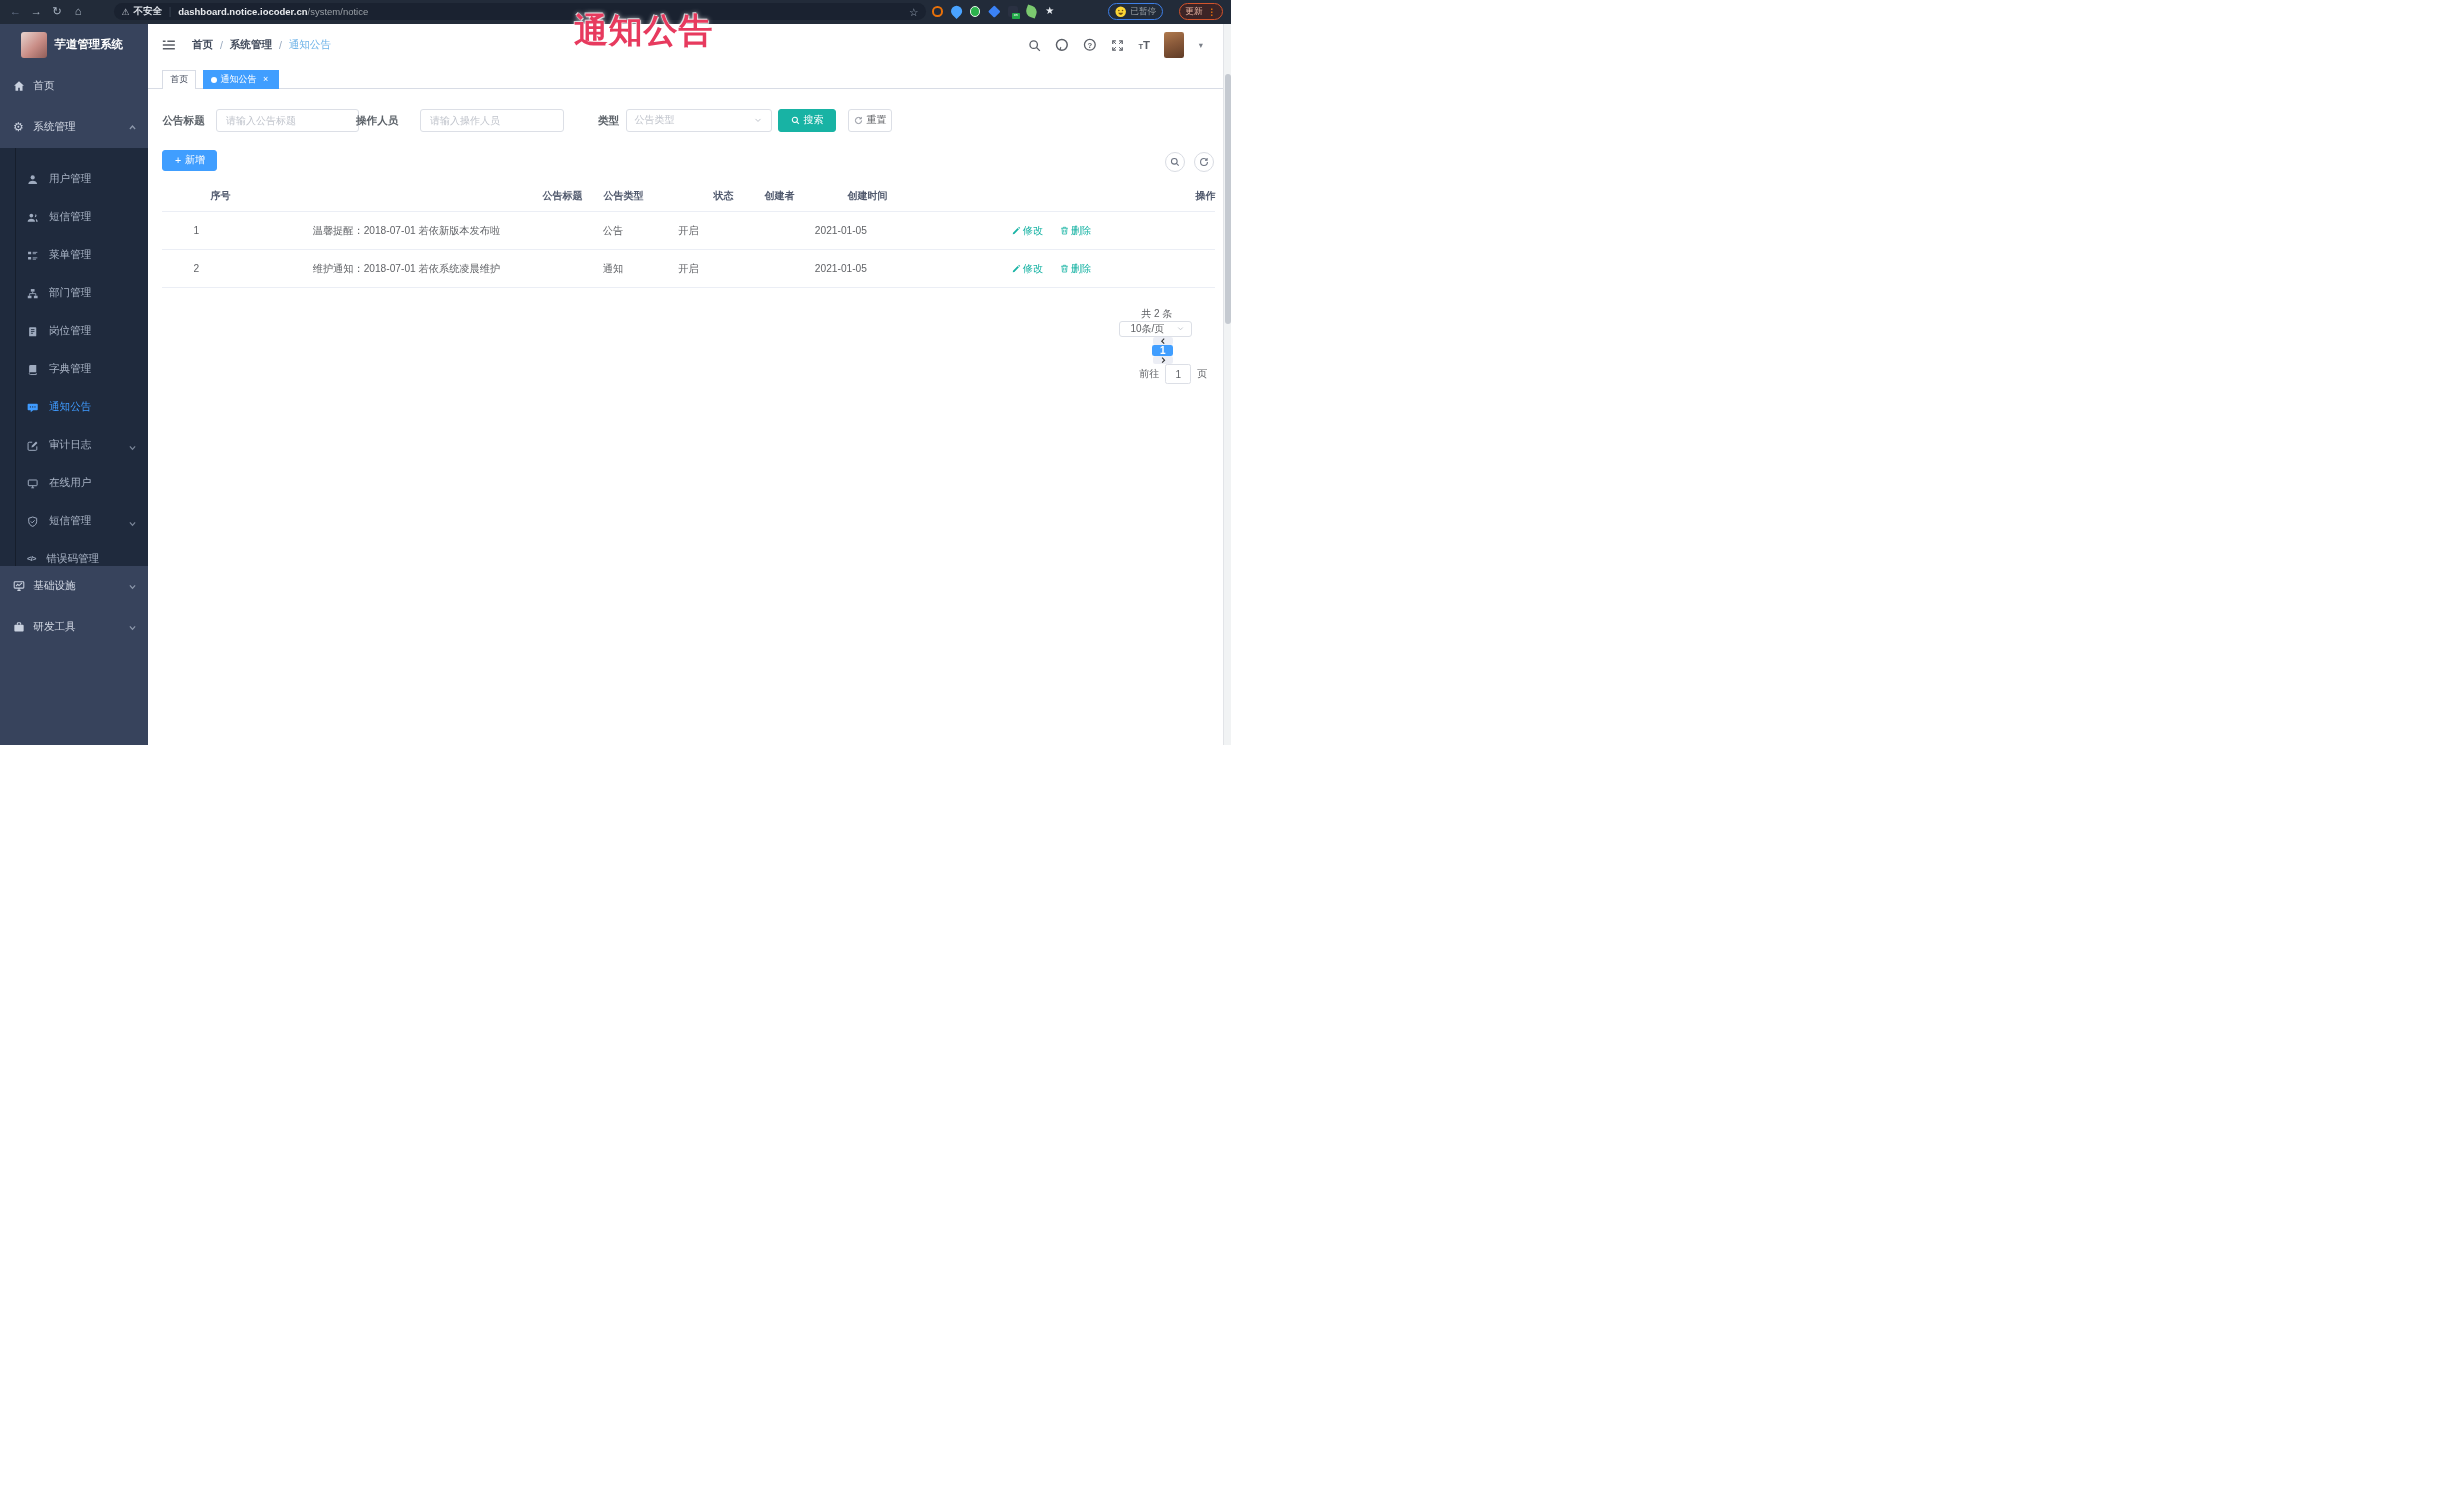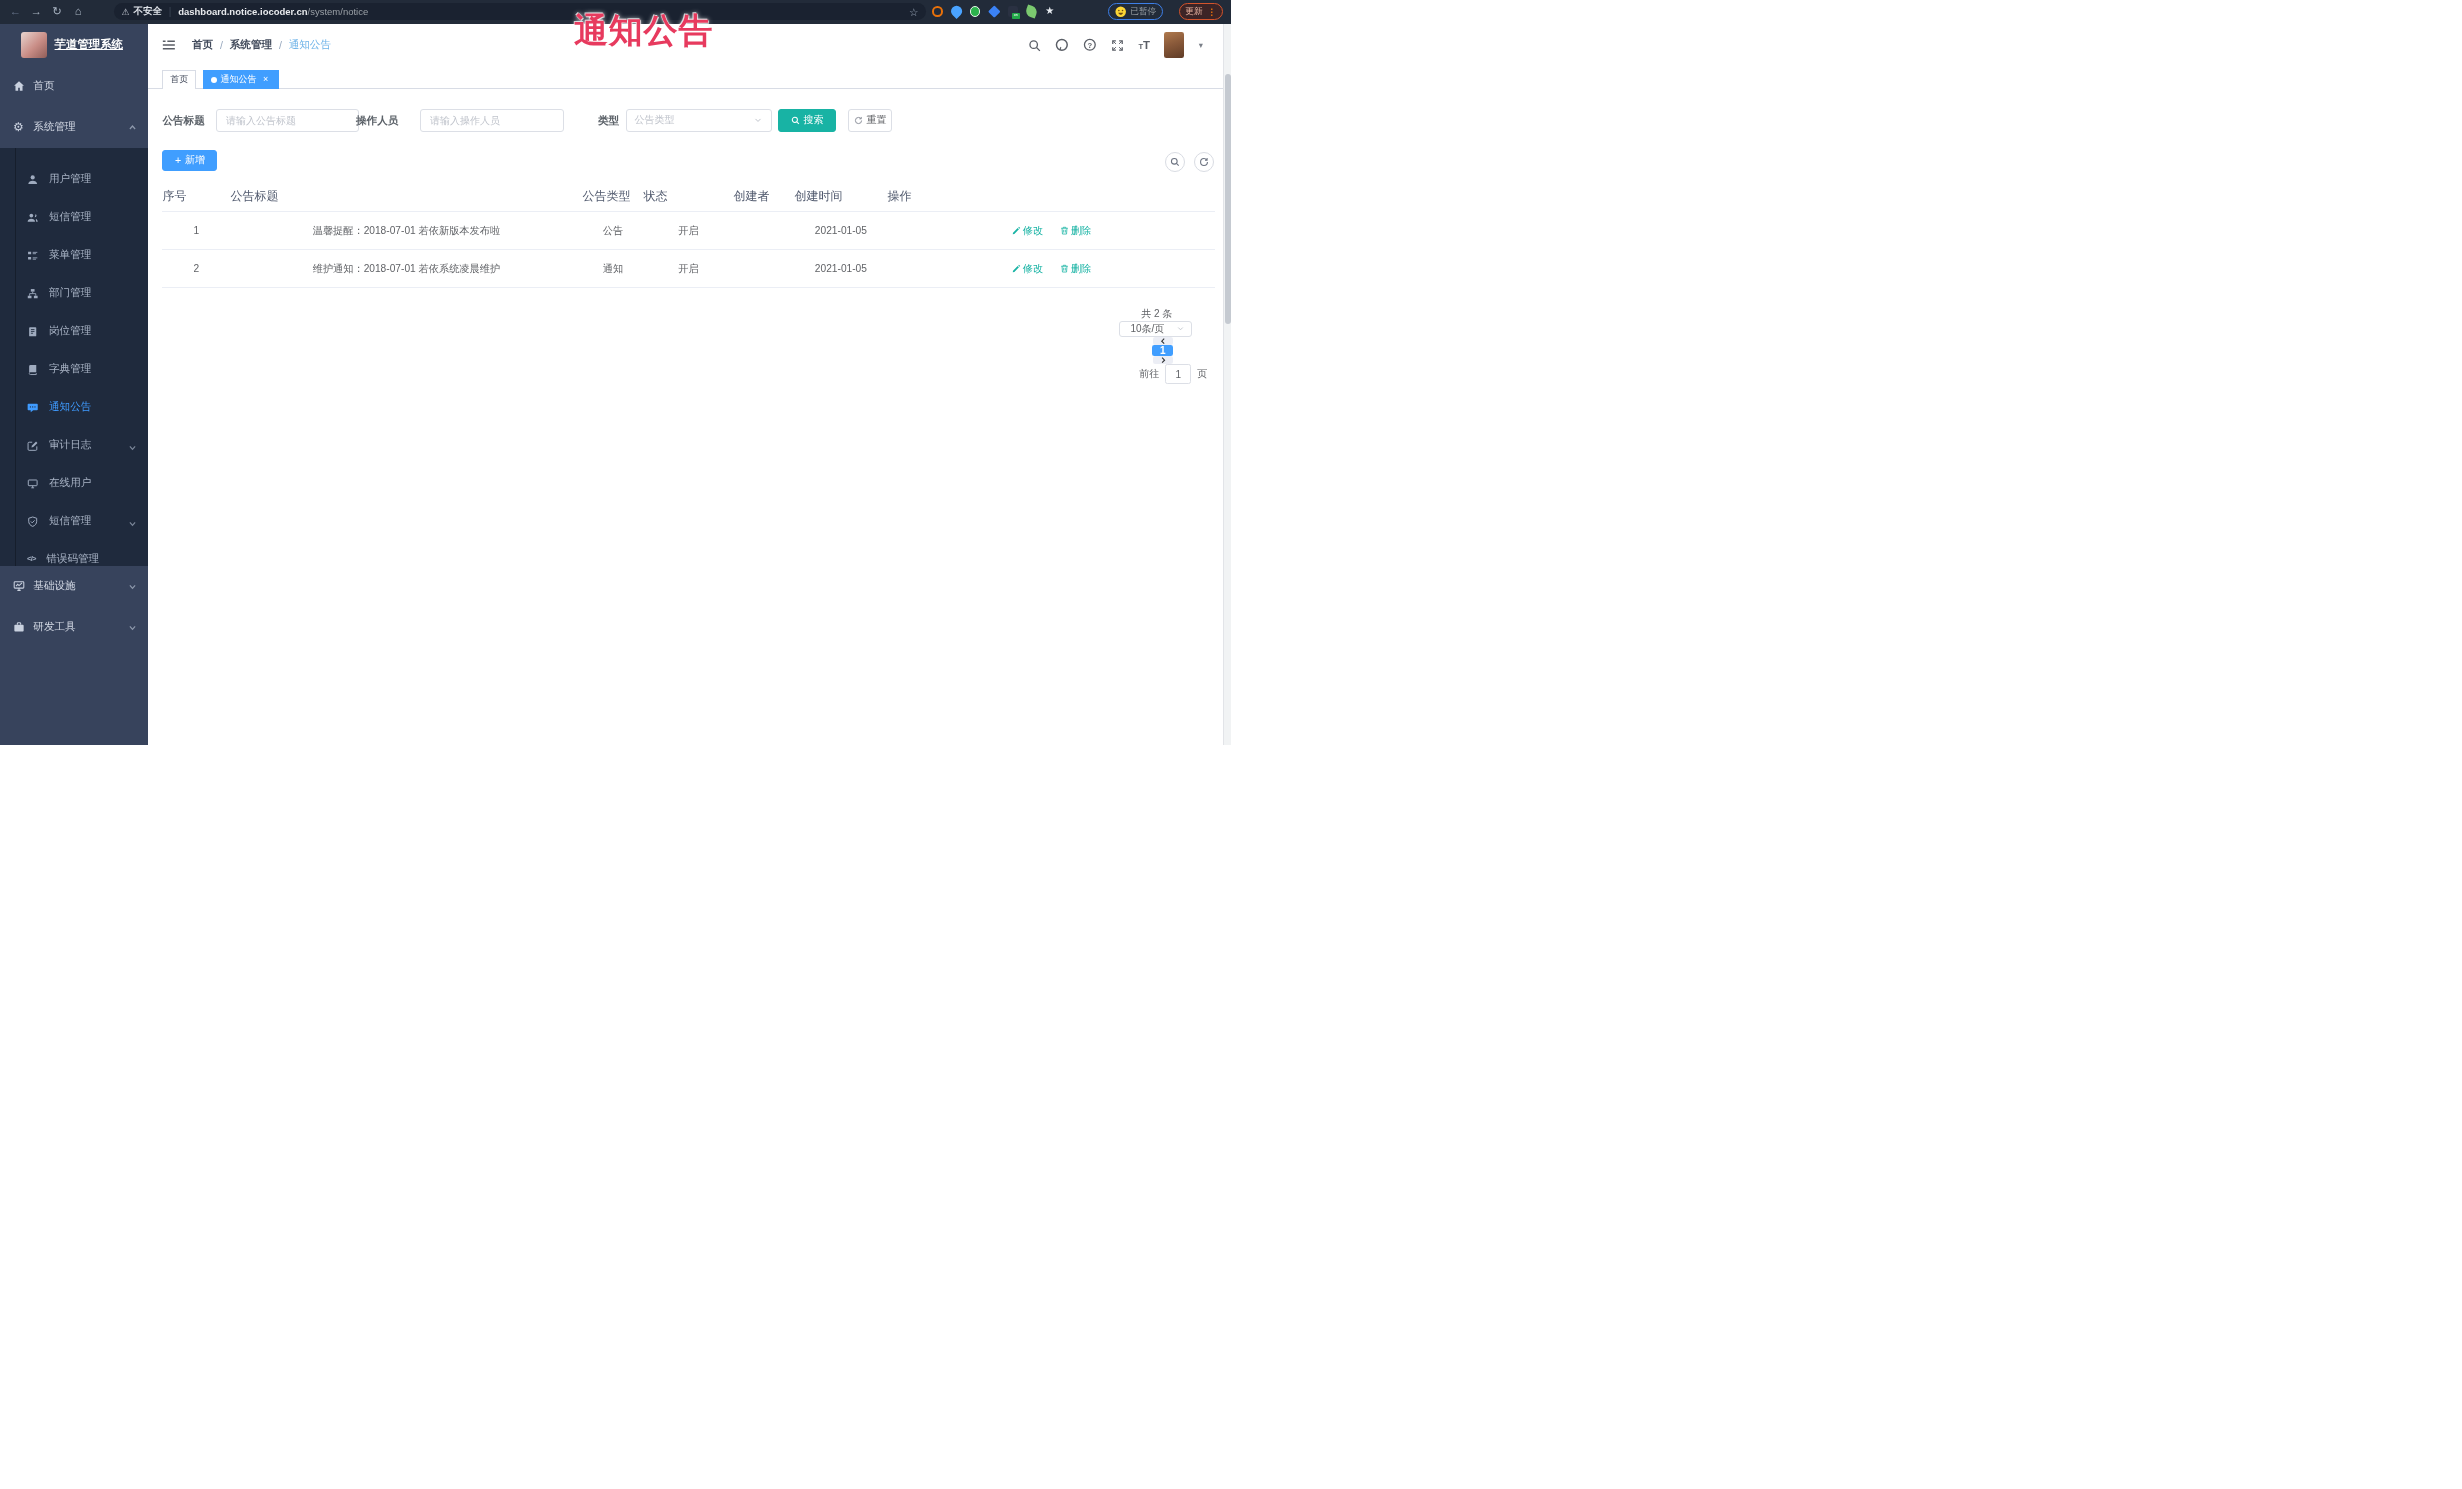--- a/index.html
+++ b/index.html
@@ -36,21 +36,21 @@
   .updatepill .kebab { color:#e8710a; font-size:9px; font-weight:bold; }
 
   
   .watermark { position:absolute; left:574px; top:7.6px; z-index:9; font-size:34px; font-weight:bold; letter-spacing:0.8px; color:#e73a5e; pointer-events:none;
     text-shadow:0 0 1.5px #fff, 0 0 5.3px rgba(255,255,255,.95), 0.8px 0.8px 0 rgba(255,255,255,.7), -0.8px -0.8px 0 rgba(255,255,255,.7); }
 
   
   .sidebar { position:absolute; left:0; top:23.5px; width:148px; height:721px; background:#37435c; z-index:2; }
   .logo { height:42px; display:flex; align-items:center; padding-left:21px; gap:7.6px; cursor:pointer; }
   .logo .avatar { width:26px; height:26px; border-radius:3px; background:linear-gradient(135deg,#e8d5d0 0%,#c98d86 55%,#8f5d58 100%); }
-  .logo .title { color:#fff; font-size:11.4px; font-weight:bold;text-decoration:underline; }
+  .logo .title { color:#fff; font-size:11.4px; font-weight:bold; }
   .root-item { height:41px; display:flex; align-items:center; padding:0 10.6px 0 13px; color:#d5dbe6; font-size:10.6px; cursor:pointer; }
   .root-item .icn { width:12px; height:12px; margin-right:8.3px; color:#c9d1df; flex:none; }
   .root-item .gear { font-size:12px; line-height:12px; }
   .root-item .chev { margin-left:auto; color:#8e99ac; }
   .submenu { background:#1f2a3d; position:relative; }
   .submenu::before { content:''; position:absolute; left:15px; top:0; bottom:0; width:0.8px; background:rgba(0,0,0,.28); }
   .sub-item { height:38px; display:flex; align-items:flex-end; padding:0 10.6px 0 27px; color:#a9b4c6; font-size:10.6px; cursor:pointer; }
   .sub-item .icn { width:11.4px; height:11.4px; margin-right:10.6px; color:#9fabbf; flex:none; }
   .sub-item .chev { margin-left:auto; color:#7b8699; }
   .sub-item.active { color:#3f9bff; }
@@ -91,21 +91,21 @@
   .selectbox .car { margin-left:auto; }
   .btn { position:absolute; top:20px; height:23px; border-radius:3px; font-size:10px; display:inline-flex; align-items:center; justify-content:center; gap:3.8px; cursor:pointer; border:0.8px solid transparent; }
   .btn-search { left:630px; width:58px; background:#18b3a4; color:#fff; border-color:#18b3a4; }
   .btn-reset { left:700px; width:44px; background:#fff; color:#606266; border-color:#dcdfe6; }
   .btn-add { top:61px; left:14.4px; width:55px; height:21px; background:#409eff; color:#fff; border-color:#409eff; font-size:10px; }
   .btn-add .plus { font-size:10.6px; }
   .circlebtn { position:absolute; top:63px; width:20px; height:20px; border-radius:50%; border:0.8px solid #d9dce3; background:#fff; display:flex; align-items:center; justify-content:center; color:#6b7280; cursor:pointer; }
 
   
   table.grid { position:absolute; left:14.4px; top:93px; width:1051px; border-collapse:collapse; table-layout:fixed; }
-  .grid th { height:30px; font-size:12px; font-weight:normal; color:#515a6e; text-align:left; border-bottom:0.8px solid #ebeef5; }
+  .grid th { height:30px; font-size:10px; font-weight:bold; color:#515a6e; text-align:right; border-bottom:0.8px solid #ebeef5; }
   .grid td { height:38px; font-size:10.2px; color:#606266; text-align:center; border-bottom:0.8px solid #ebeef5; }
   .oplink { color:#18b3a4; cursor:pointer; display:inline-flex; align-items:center; gap:2.3px; margin:0 6.8px; }
 
   
   .pagination { position:absolute; top:218px; right:16.7px; height:21px; display:flex; align-items:center; font-size:10px; color:#606266;flex-direction:column; }
   .pg-total { margin-right:12px; }
   .pg-size { width:73px; height:21px; border:0.8px solid #dcdfe6; border-radius:3px; display:flex; align-items:center; padding:0 6px 0 10.6px; cursor:pointer; margin-right:15px; color:#606266; }
   .pg-size .car { margin-left:auto; }
   .pg-btn { width:20.5px; height:21px; background:#eceef5; border-radius:2.3px; display:flex; align-items:center; justify-content:center; cursor:pointer; color:#303133; }
   .pg-page { width:21px; height:21px; background:#409eff; color:#fff; border-radius:2.3px; display:flex; align-items:center; justify-content:center; font-weight:bold; margin:0 9px; cursor:pointer; }

